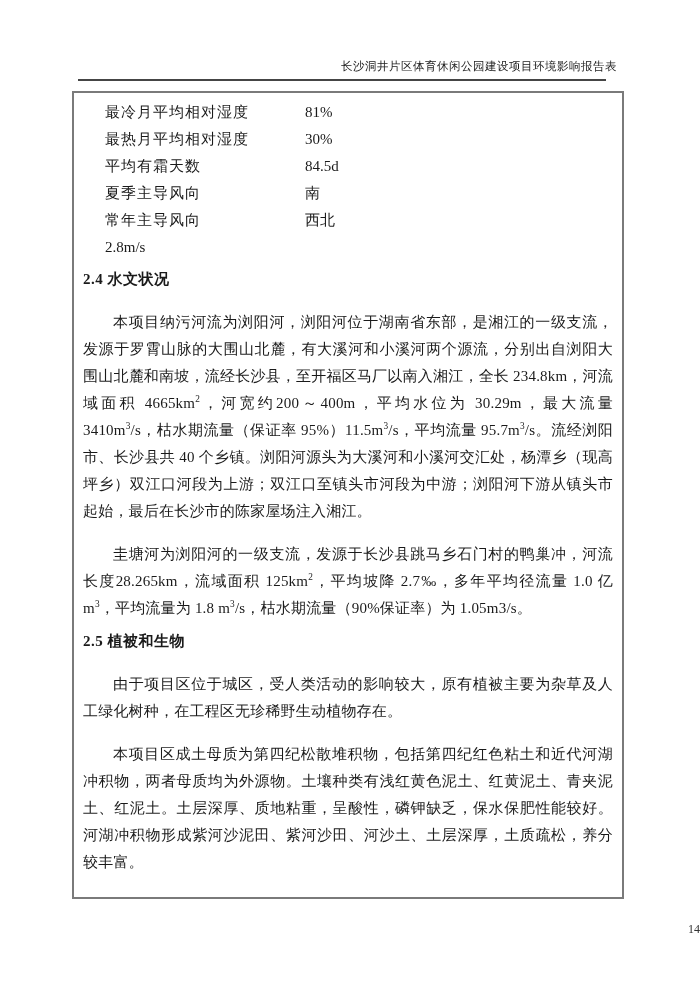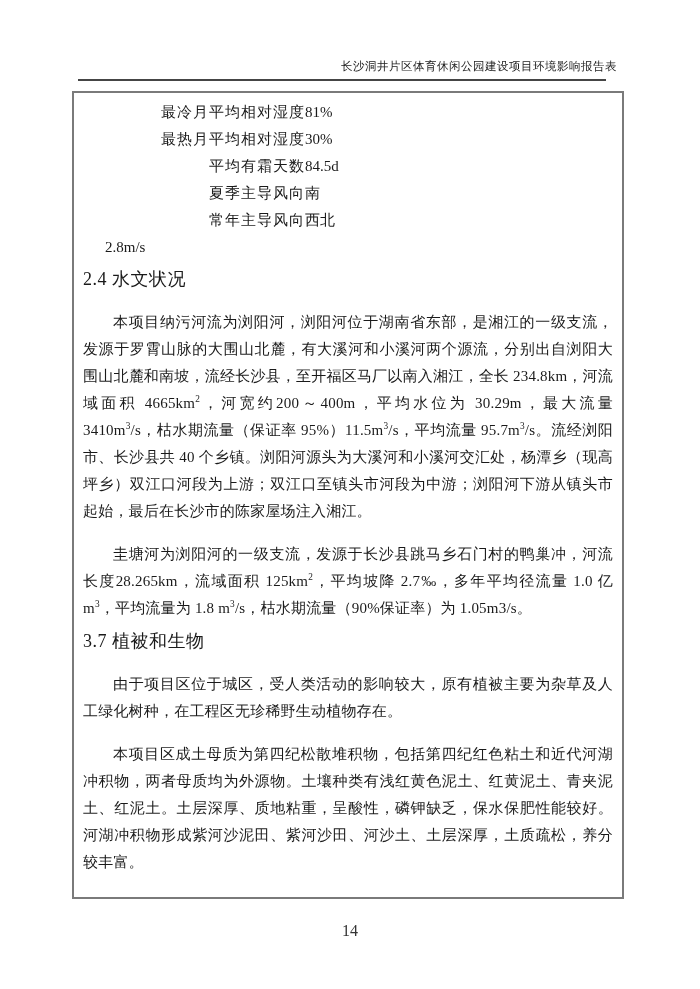--- a/index.html
+++ b/index.html
@@ -36,26 +36,26 @@
     background:#fff;
   }
   
   .crow{
     display:flex;
     align-items:center;
     height:27px;
     padding-left:22px;
     font-size:15px;
   }
-  .clabel{ width:200px; letter-spacing:1px;text-align:right; }
+  .clabel{ width:200px; letter-spacing:1px; }
   .cvalue{ }
   
   .sec-heading{
-    font-weight:normal;
-    font-size:18px;
+    font-weight:bold;
+    font-size:15px;
     line-height:27px;
     margin-top:5px;
     letter-spacing:0.5px;
   }
   .para{
     margin:16px 0 6px 0;
     font-size:15px;
     line-height:27px;
     text-align:justify;
     text-indent:2em;
@@ -64,22 +64,22 @@
   .para sup{
     font-size:0.62em;
     line-height:0;
     vertical-align:super;
   }
   
   .page-num{
     position:absolute;
     left:0; right:0;
     top:922px;
-    text-align:center;
-    font-size:16px;
+    text-align:right;
+    font-size:12px;
     color:#333;
   }
 </style>
 </head>
 <body>
 
 <div class="hdr-title">长沙洞井片区体育休闲公园建设项目环境影响报告表</div>
 <div class="hdr-rule"></div>
 
 <div class="doc-box">
@@ -105,19 +105,19 @@
         <span class="cvalue">西北</span>
       </div>
       <div class="crow">
         <span class="cvalue">2.8m/s</span>
       </div>
     </div>
   <div>
       <div class="sec-heading">2.4 水文状况</div>
       <p class="para"><span>本项目纳污河流为浏阳河，浏阳河位于湖南省东部，是湘江的一级支流，发源于罗霄山脉的大围山北麓，有大溪河和小溪河两个源流，分别出自浏阳大围山北麓和南坡，流经长沙县，至开福区马厂以南入湘江，全长 234.8km，河流域面积 4665km</span><sup>2</sup><span>，河宽约200～400m，平均水位为 30.29m，最大流量 3410m</span><sup>3</sup><span>/s，枯水期流量（保证率 95%）11.5m</span><sup>3</sup><span>/s，平均流量 95.7m</span><sup>3</sup><span>/s。流经浏阳市、长沙县共 40 个乡镇。浏阳河源头为大溪河和小溪河交汇处，杨潭乡（现高坪乡）双江口河段为上游；双江口至镇头市河段为中游；浏阳河下游从镇头市起始，最后在长沙市的陈家屋场注入湘江。</span></p>
       <p class="para"><span>圭塘河为浏阳河的一级支流，发源于长沙县跳马乡石门村的鸭巢冲，河流长度28.265km，流域面积 125km</span><sup>2</sup><span>，平均坡降 2.7‰，多年平均径流量 1.0 亿 m</span><sup>3</sup><span>，平均流量为 1.8 m</span><sup>3</sup><span>/s，枯水期流量（90%保证率）为 1.05m3/s。</span></p>
-      <div class="sec-heading">3.7 植被和生物</div>
+      <div class="sec-heading">2.5 植被和生物</div>
       <p class="para"><span>由于项目区位于城区，受人类活动的影响较大，原有植被主要为杂草及人工绿化树种，在工程区无珍稀野生动植物存在。</span></p>
       <p class="para"><span>本项目区成土母质为第四纪松散堆积物，包括第四纪红色粘土和近代河湖冲积物，两者母质均为外源物。土壤种类有浅红黄色泥土、红黄泥土、青夹泥土、红泥土。土层深厚、质地粘重，呈酸性，磷钾缺乏，保水保肥性能较好。河湖冲积物形成紫河沙泥田、紫河沙田、河沙土、土层深厚，土质疏松，养分较丰富。</span></p>
     </div>
 </div>
 
 <div class="page-num">14</div>
 
 </body></html>

